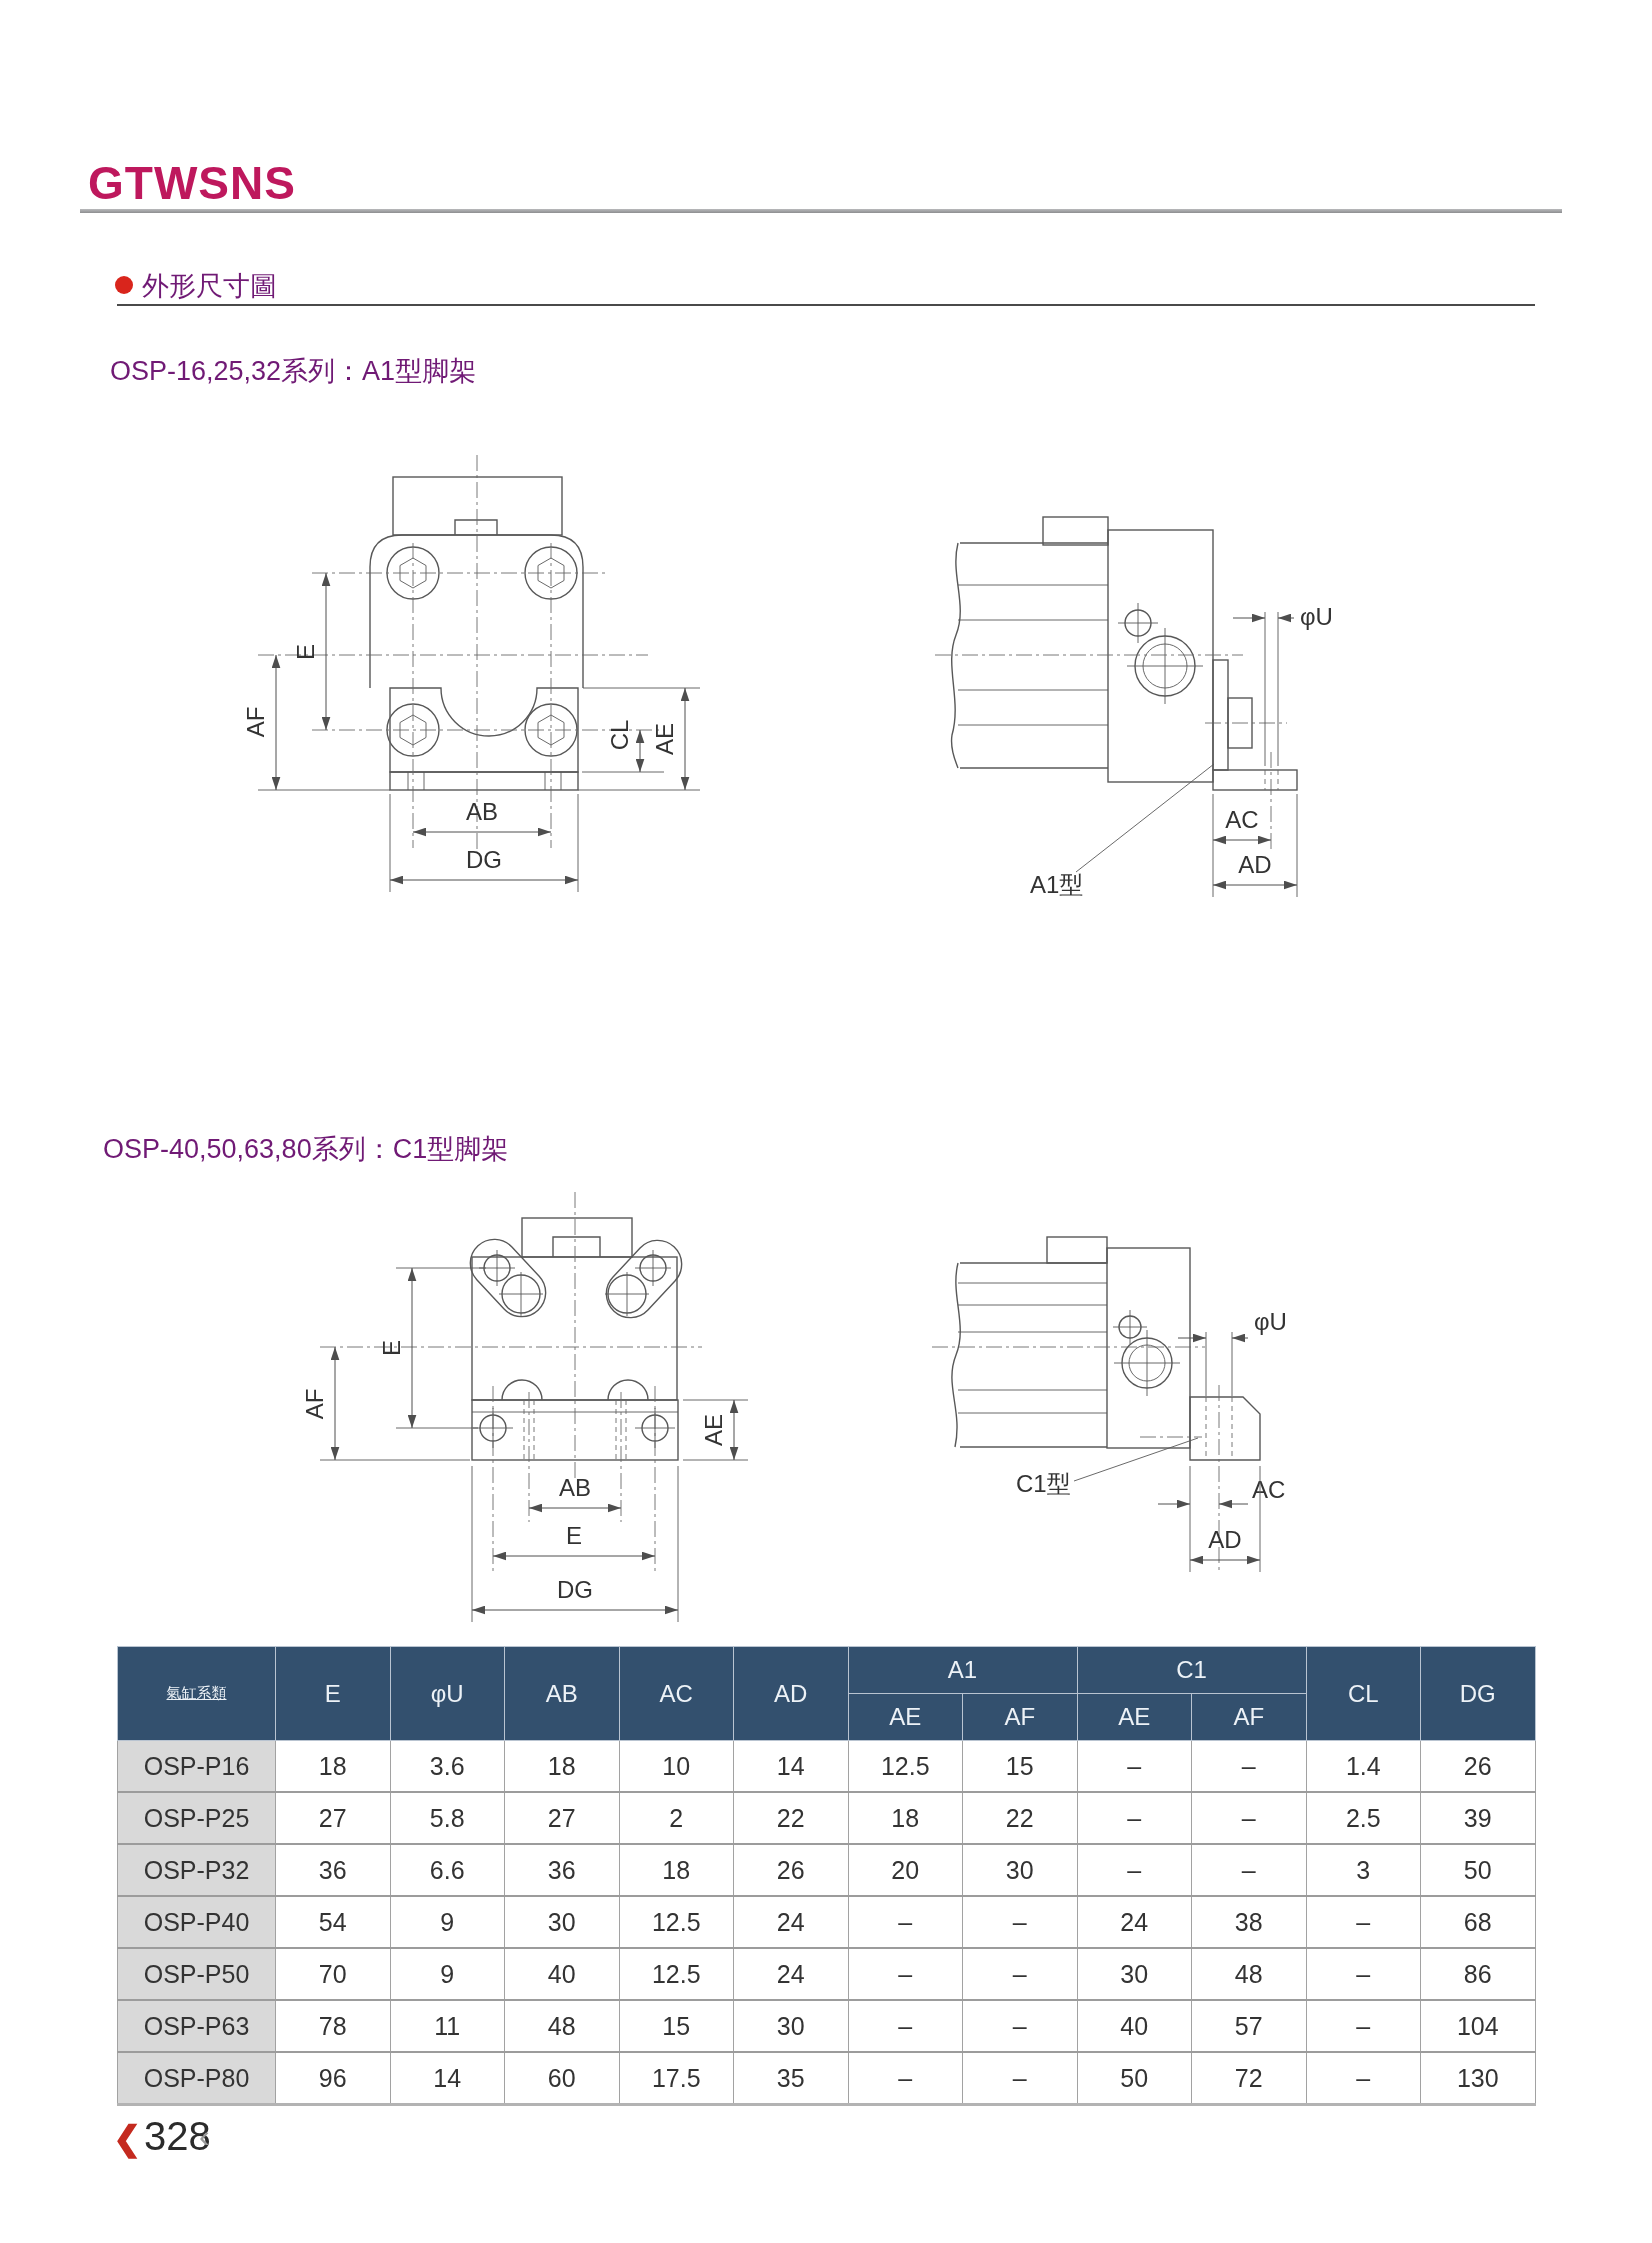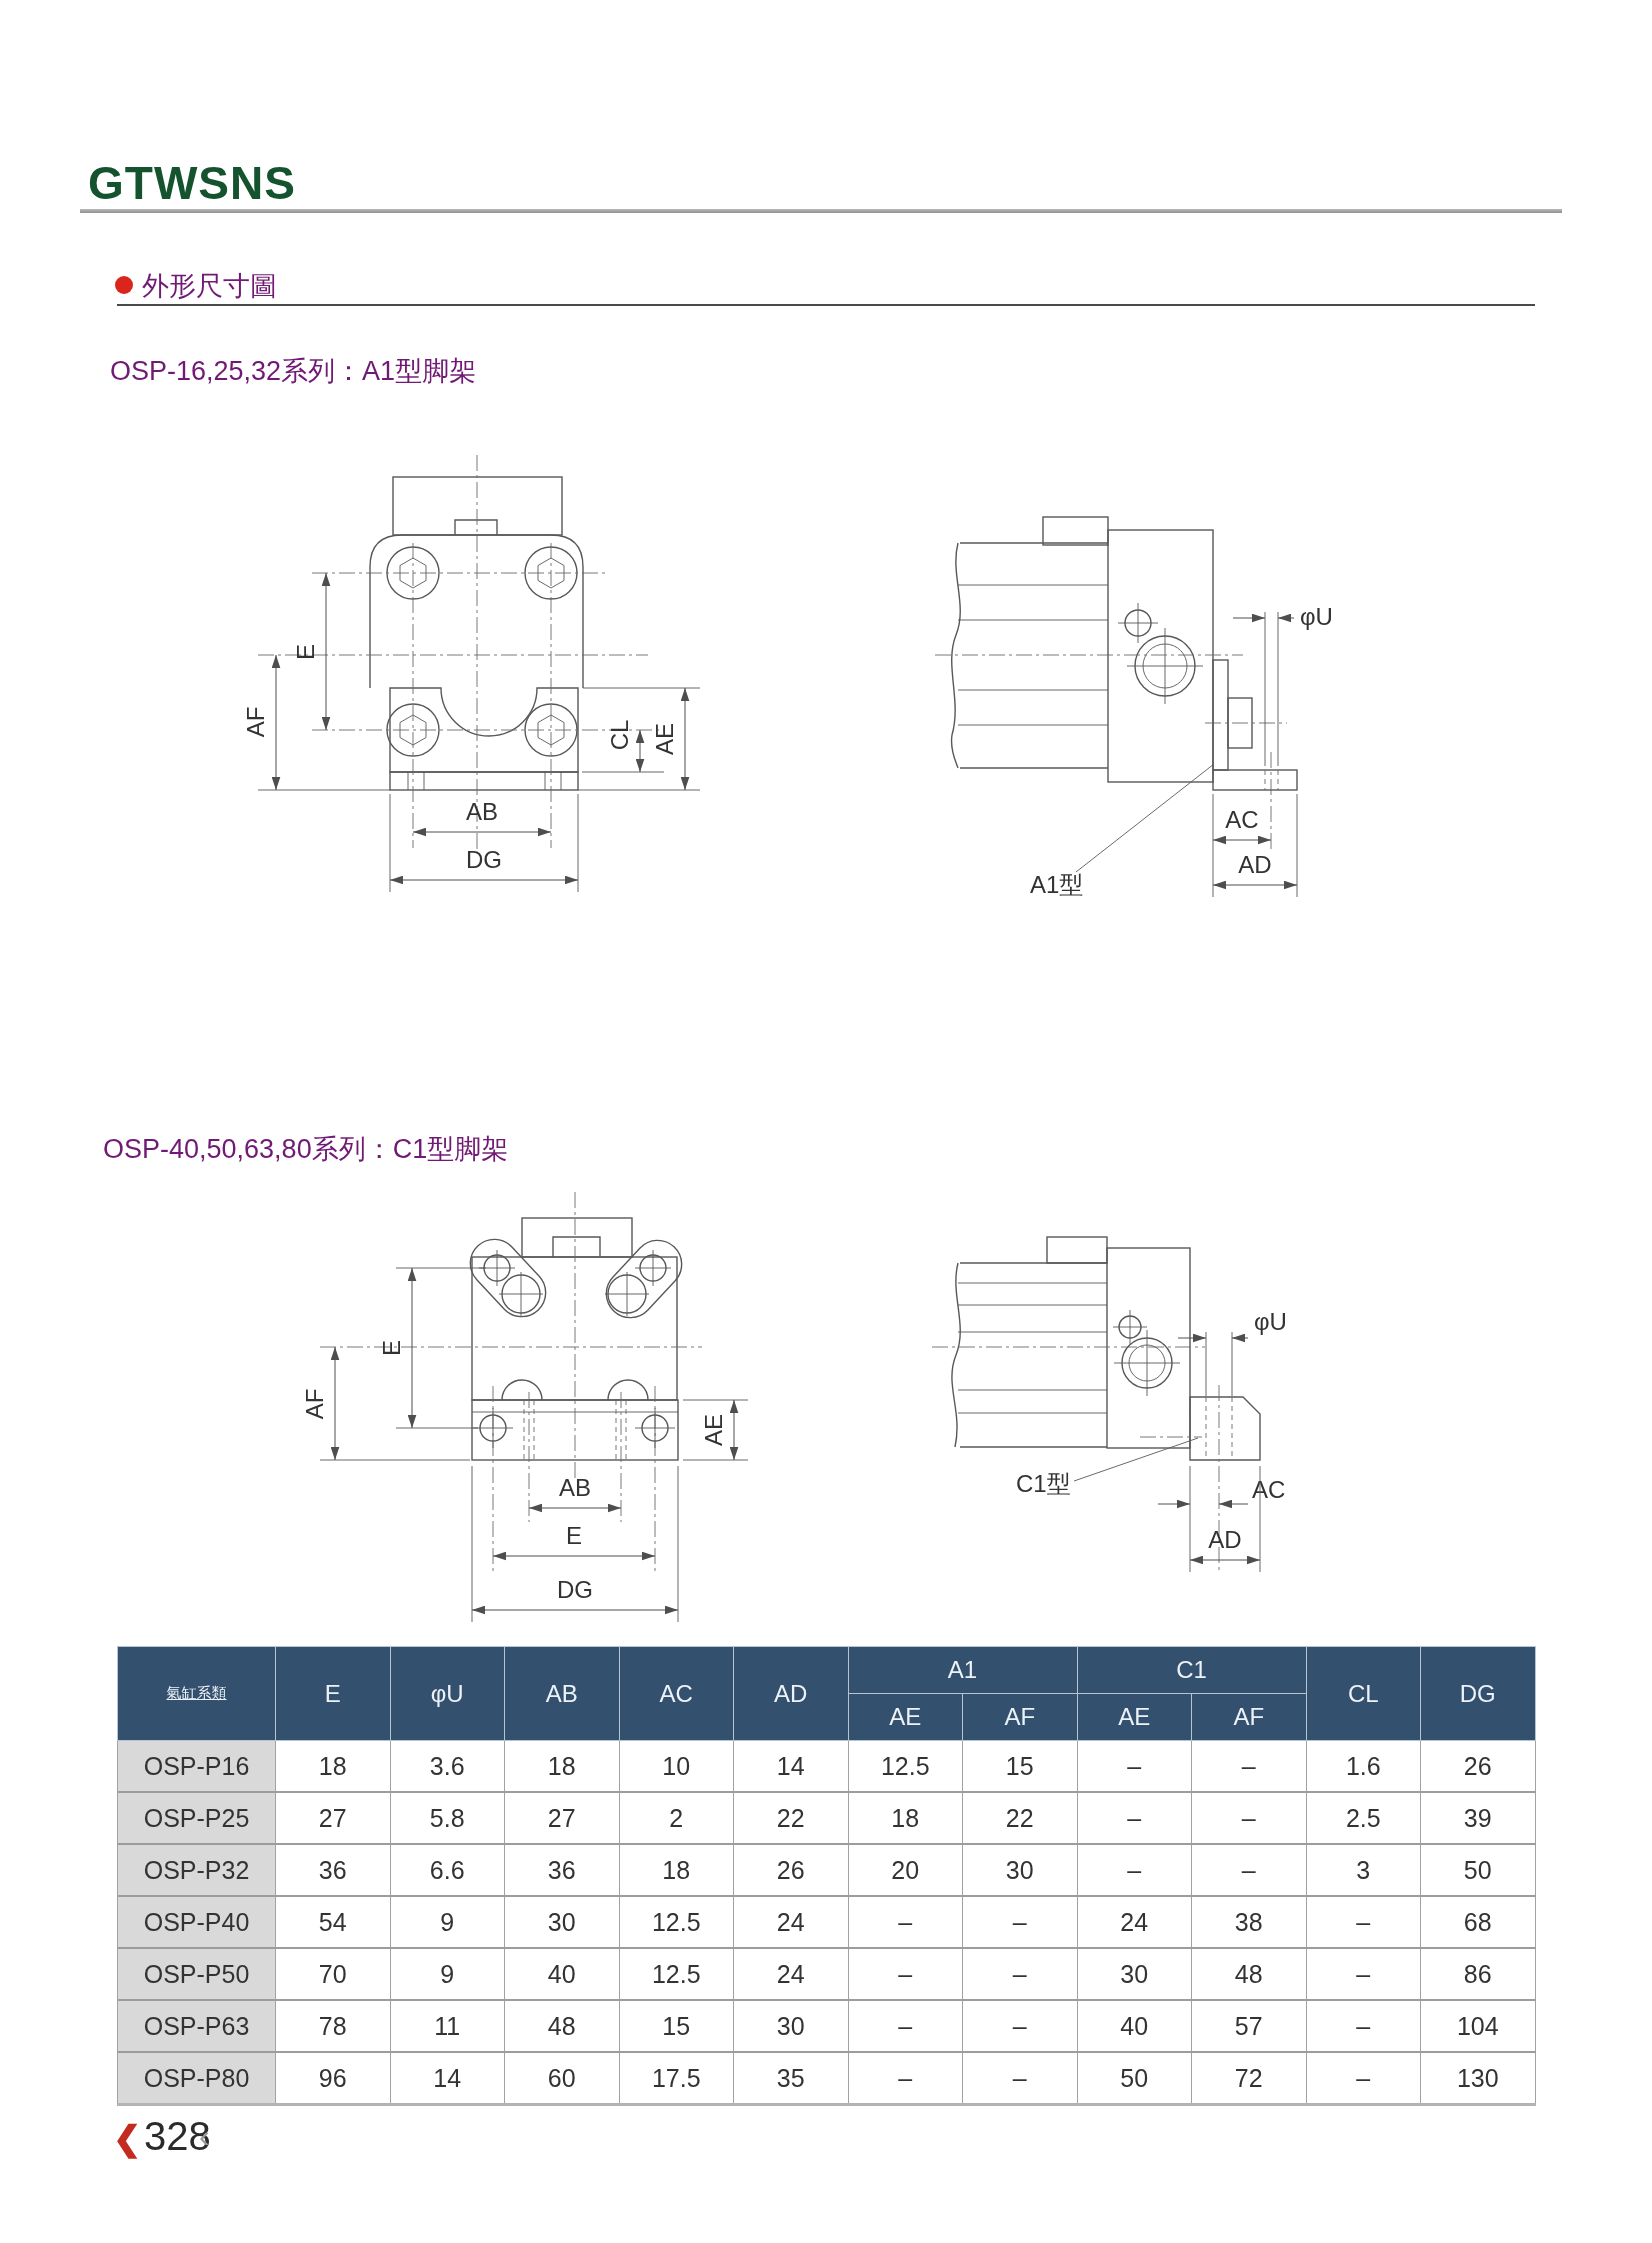--- a/index.html
+++ b/index.html
@@ -1,20 +1,20 @@
 <!DOCTYPE html>
 <html><head>
 <meta charset="utf-8">
 <style>
   html,body{margin:0;padding:0;background:#e8e8e8;}
   .page{position:relative;width:1652px;height:2243px;background:#ffffff;overflow:hidden;
         font-family:"Liberation Sans",sans-serif;color:#222;}
   
   .logo{position:absolute;left:88px;top:156px;font-size:46px;font-weight:bold;
-        color:#14532d;letter-spacing:1px;}
+        color:#be185d;letter-spacing:1px;}
   .htitle{position:absolute;right:108px;top:160px;font-size:30px;font-weight:bold;color:#1b1b1b;}
   .hrule{position:absolute;left:80px;top:209px;width:1482px;height:4px;
          background:linear-gradient(#b9babc,#8d8e90);}
   
   .sdot{position:absolute;left:115px;top:276px;width:18px;height:18px;border-radius:50%;
         background:#D9251C;}
   .stitle{position:absolute;left:142px;top:268px;font-size:27px;color:#701a75;}
   .sline{position:absolute;left:117px;top:304px;width:1418px;height:2px;background:#4a4a4a;}
   .caption{position:absolute;font-size:27px;color:#701a75;margin-top:11px;}
   .cap1{left:110px;top:342px;}
@@ -310,21 +310,21 @@
             <td>OSP-P16</td>
             <td>18</td>
             <td>3.6</td>
             <td>18</td>
             <td>10</td>
             <td>14</td>
             <td>12.5</td>
             <td>15</td>
             <td>–</td>
             <td>–</td>
-            <td>1.6</td>
+            <td>1.4</td>
             <td>26</td>
           </tr>
           <tr>
             <td>OSP-P25</td>
             <td>27</td>
             <td>5.8</td>
             <td>27</td>
             <td>2</td>
             <td>22</td>
             <td>18</td>

